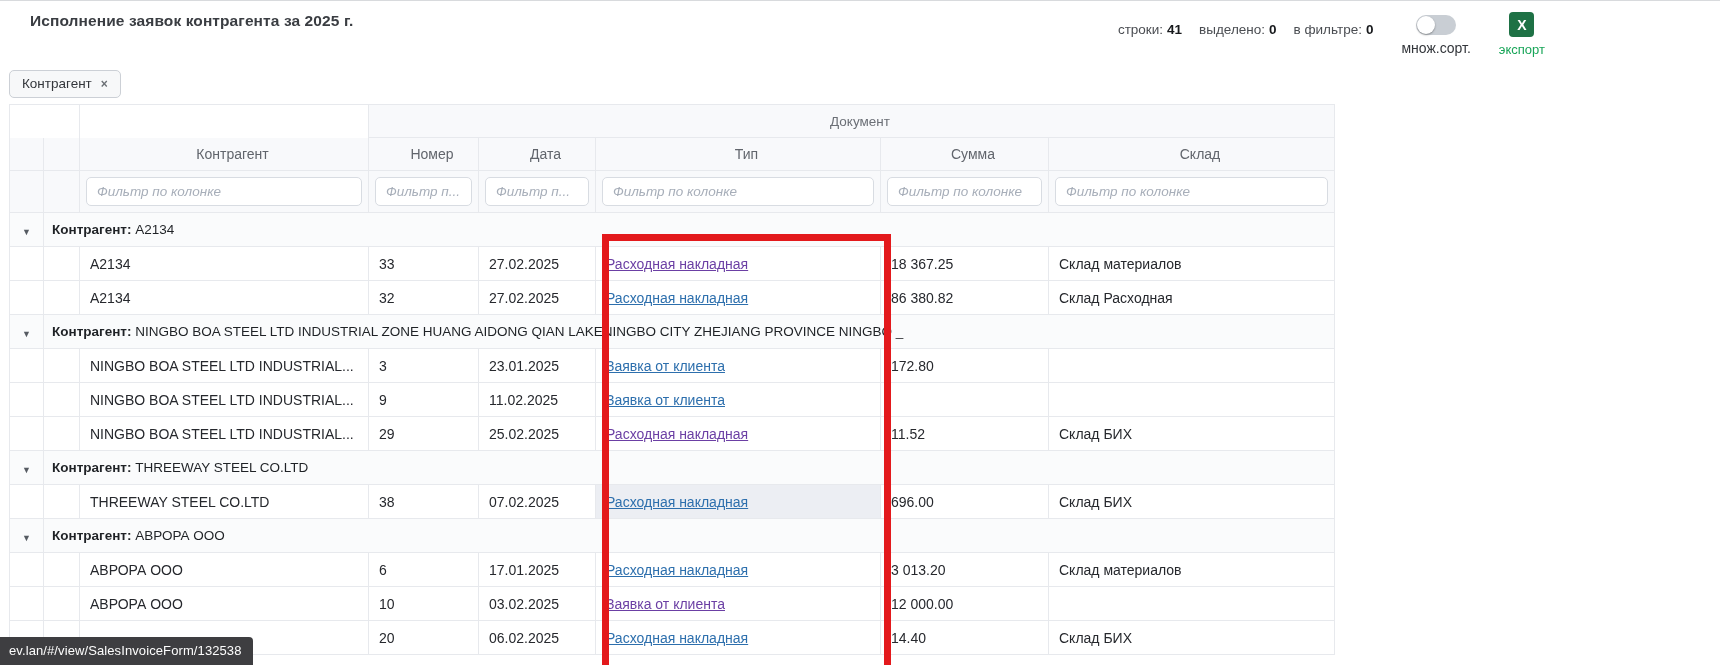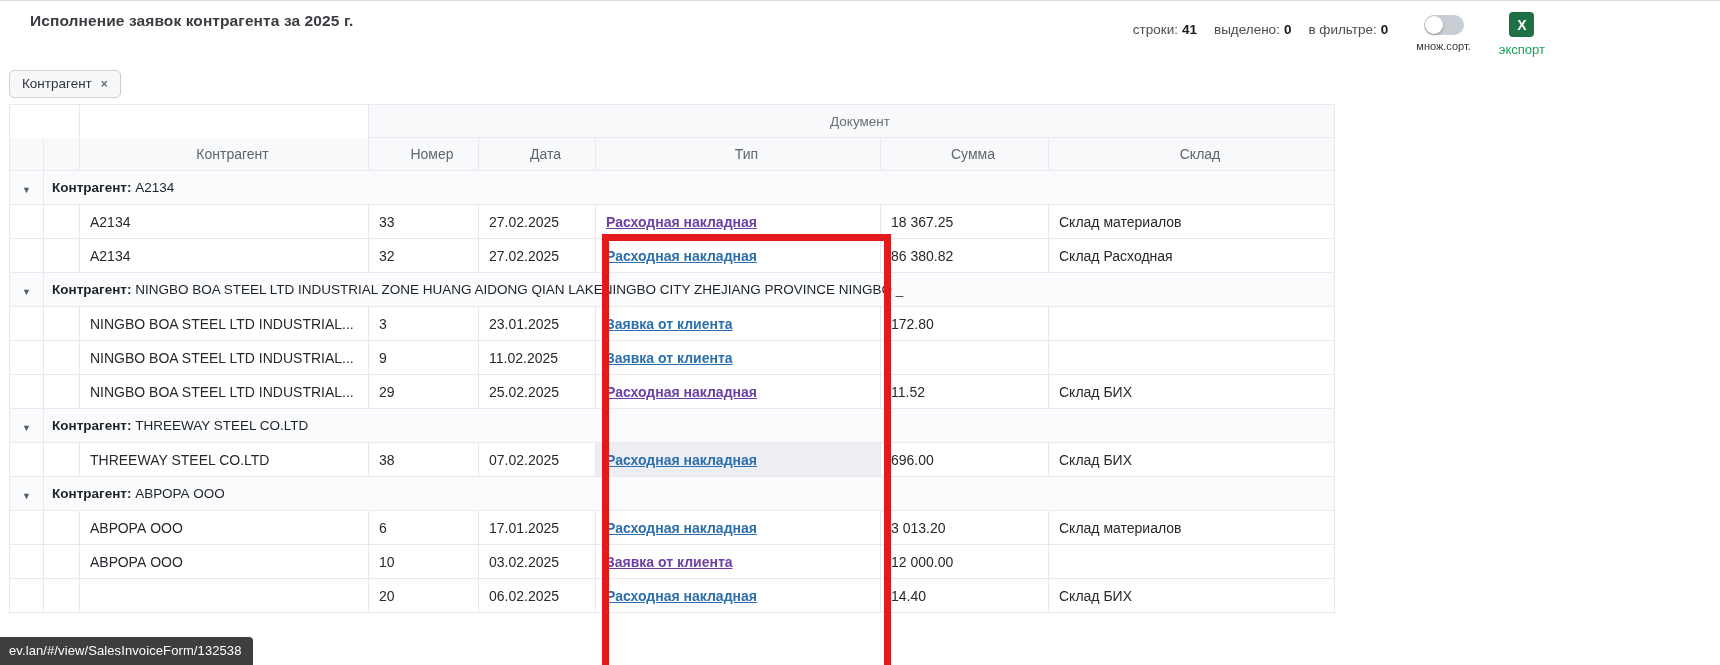--- a/index.html
+++ b/index.html
@@ -22,21 +22,21 @@
     padding: 11px 175px 0 30px;
   }
   .page-title { font-size:15.5px; font-weight:700; color:#3a3d42; letter-spacing:.1px; }
   .top-right { display:flex; align-items:flex-start; gap:28px; }
   .stats { display:flex; gap:17px; margin-top:10px; font-size:13.5px; color:#4a4d52; white-space:nowrap;margin-left:7px; }
   .stat b { color:#17191c; margin-left:4px; font-weight:700; }
   .stack { display:flex; flex-direction:column; align-items:center; gap:5px; cursor:pointer; }
   .toggle { width:40px; height:20px; border-radius:10px; background:#c9ced4; position:relative; margin-top:3px; }
   .toggle .knob { position:absolute; left:1px; top:1px; width:18px; height:18px; border-radius:50%;
                   background:#fff; box-shadow:0 1px 2px rgba(0,0,0,.35); }
-  .stack-label { font-size:11px; color:#33363b; }
+  .stack-label { font-size:14px; color:#33363b; }
   .xl-icon { width:25px; height:25px; border-radius:4px; background:#1e7145; color:#fff;
              display:flex; align-items:center; justify-content:center; font-weight:700; font-size:14px; }
   .export-label { font-size:13px; color:#18a558; }
   
   .chip-row { margin: 13px 0 6px 9px; }
   .chip { display:inline-flex; align-items:center; gap:9px; border:1px solid #ccd0d6; background:#f7f8f9;
           border-radius:5px; padding:5px 12px 6px 12px; font-size:13.5px; color:#33363b; cursor:pointer; }
   .chip .x { color:#6b7075; font-size:12px; font-weight:700; line-height:1; }
   
   .table-wrap { position:relative; margin-left:9px; width:1325px; }
@@ -53,21 +53,21 @@
   }
   .flt input::placeholder { color:#a7aeb9; font-style:italic; }
   tbody td { height:34px; padding:0 10px; font-size:14px; color:#26282d; background:#fff; }
   td.c-caret, td.c-blank { padding:0; }
   td.caret-cell { text-align:center; padding:0; }
   .caret { font-size:9px; color:#565b62; }
   tr.group-row td { background:#fafbfc; }
   .group-cell { padding-left:8px !important; font-size:13.5px; color:#1f2226; }
   .group-cell b { font-weight:700; }
   td.amount { text-align:left; padding-right:12px; }
-  a.doc-link { text-decoration:underline; cursor:pointer;font-weight:bold; }
+  a.doc-link { text-decoration:underline; cursor:pointer; }
   a.doc-link.blue { color:#2d6fad; }
   a.doc-link.visited { color:#6b3fa4; }
   td.cell-selected { background:#eceef3 !important; }
   
   .red-box { position:absolute; left:593px; top:130px; width:289px; height:532px;
              border:7px solid #e3191c; pointer-events:none; z-index:5; }
   .url-tooltip { position:absolute; left:0; bottom:0; z-index:6; background:#3e3e41; color:#fdfdfd;
                  font-size:13px; padding:6px 11px 7px 9px; border-radius:0 4px 0 0; letter-spacing:.1px; }
 </style>
 </head>
@@ -124,20 +124,30 @@
         <tr class="hdr">
           <th></th>
           <th></th>
           <th>Контрагент</th>
           <th>Номер</th>
           <th>Дата</th>
           <th>Тип</th>
           <th>Сумма</th>
           <th>Склад</th>
         </tr>
+        <tr class="flt">
+          <th></th>
+          <th></th>
+          <th><input placeholder="Фильтр по колонке" style=""></th>
+          <th><input placeholder="Фильтр п..." style=""></th>
+          <th><input placeholder="Фильтр п..." style=""></th>
+          <th><input placeholder="Фильтр по колонке" style=""></th>
+          <th><input placeholder="Фильтр по колонке" style=""></th>
+          <th><input placeholder="Фильтр по колонке" style=""></th>
+        </tr>
       </thead>
       <tbody>
           <tr class="group-row">
             <td class="caret-cell"><span class="caret">▼</span></td>
             <td class="group-cell" colspan="7"><b>Контрагент:</b> <span>A2134</span></td>
           </tr>
           <tr>
             <td class="c-caret"></td>
             <td class="c-blank"></td>
             <td>A2134</td>

